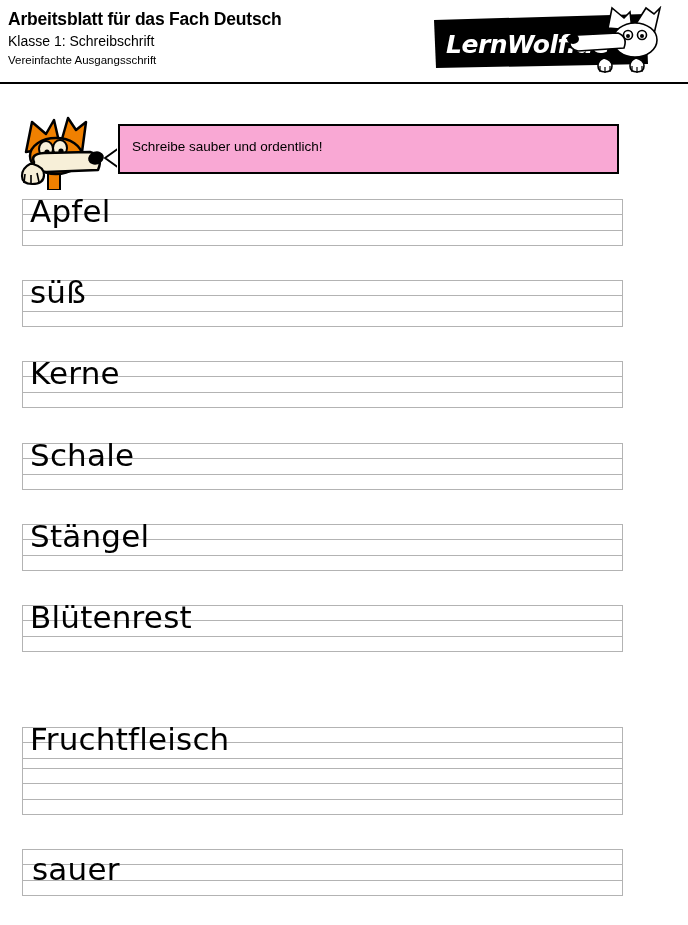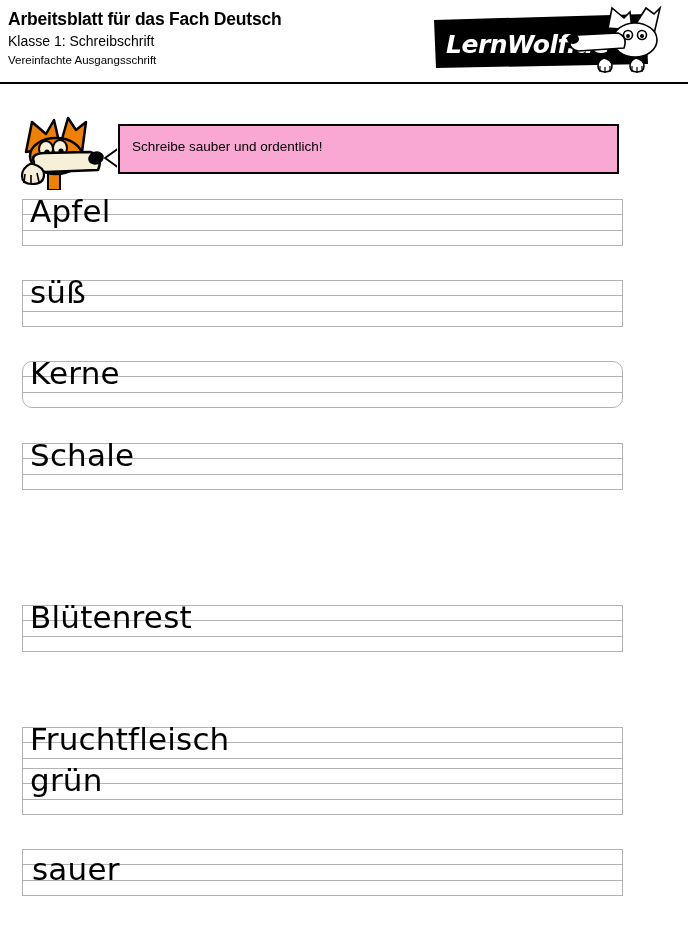--- a/index.html
+++ b/index.html
@@ -236,43 +236,47 @@
     <div class="row" style="top: 199px;">
       <div class="guide g1"></div>
       <div class="guide g2"></div>
       <div class="word">Apfel</div>
     </div>
     <div class="row" style="top: 280px;">
       <div class="guide g1"></div>
       <div class="guide g2"></div>
       <div class="word">süß</div>
     </div>
-    <div class="row" style="top: 361px; border-radius: 10px;">
+    <div class="row" style="top: 361px;">
       <div class="guide g1"></div>
       <div class="guide g2"></div>
       <div class="word">Kerne</div>
     </div>
     <div class="row" style="top: 443px;">
       <div class="guide g1"></div>
       <div class="guide g2"></div>
       <div class="word">Schale</div>
     </div>
+    <div class="row" style="top: 524px;">
+      <div class="guide g1"></div>
+      <div class="guide g2"></div>
+      <div class="word">Stängel</div>
+    </div>
     <div class="row" style="top: 605px;">
       <div class="guide g1"></div>
       <div class="guide g2"></div>
       <div class="word">Blütenrest</div>
     </div>
     <div class="row" style="top: 727px;">
       <div class="guide g1"></div>
       <div class="guide g2"></div>
       <div class="word">Fruchtfleisch</div>
     </div>
     <div class="row" style="top: 768px;">
       <div class="guide g1"></div>
       <div class="guide g2"></div>
-      <div class="word">grün</div>
     </div>
     <div class="row" style="top: 849px; padding-left: 15px;">
       <div class="guide g1"></div>
       <div class="guide g2"></div>
       <div class="word shifted">sauer</div>
     </div>
   </div>
 
 </body></html>

